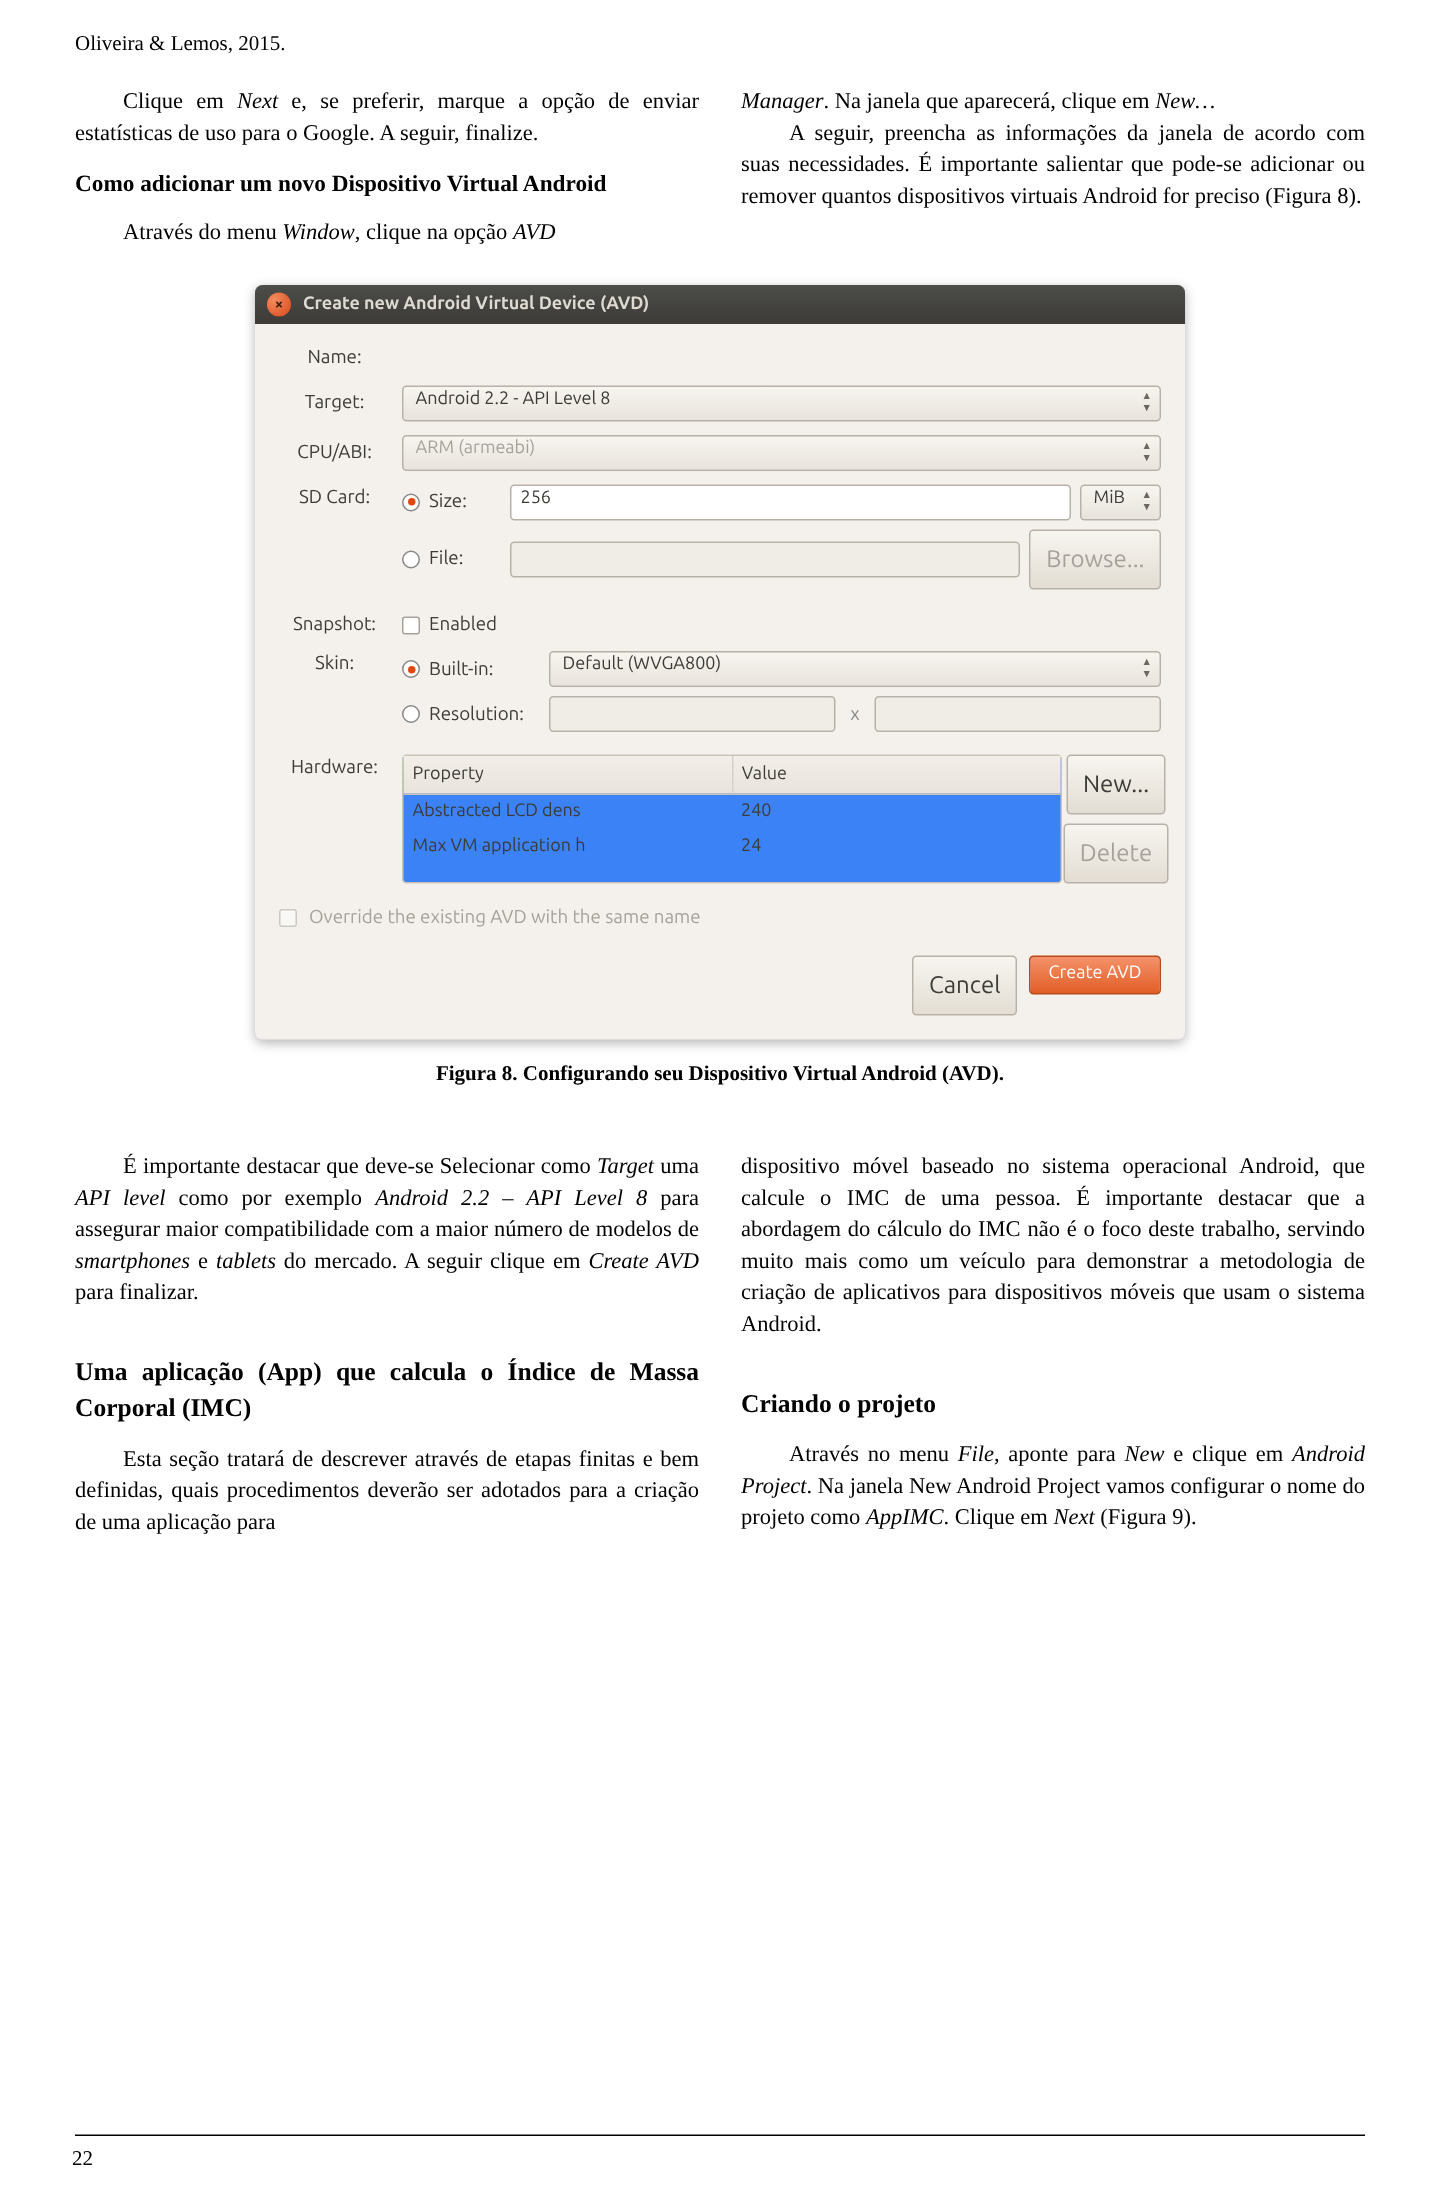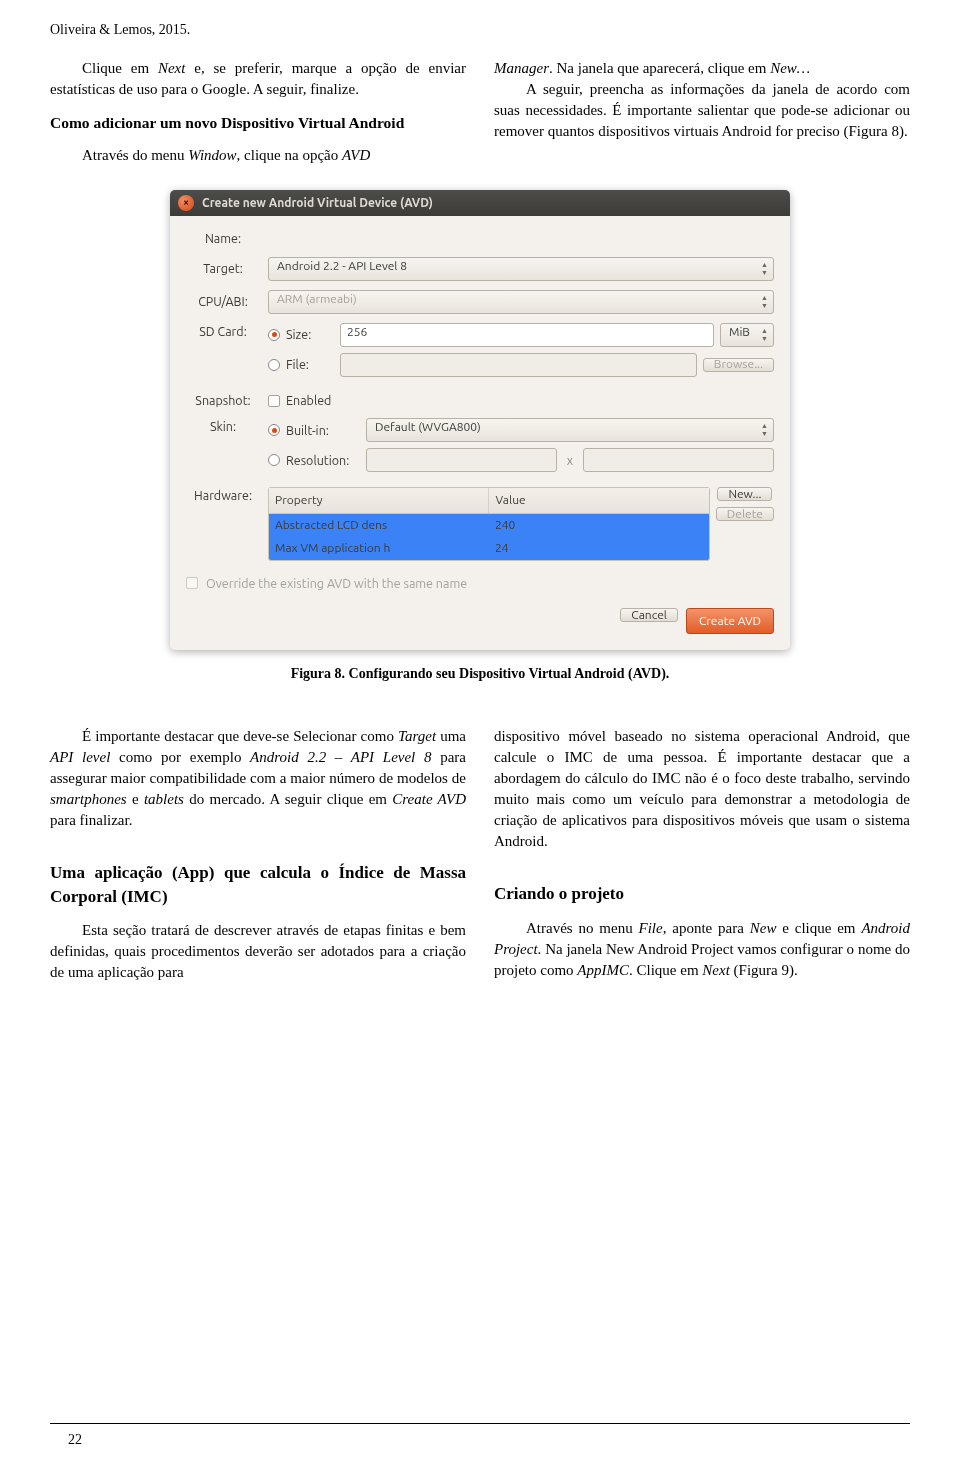--- a/index.html
+++ b/index.html
@@ -88,26 +88,26 @@
     background: #fff;
   }
   .radio.selected::after { content:""; width: 5px; height: 5px; background: #dd4814; border-radius: 50%; }
   .checkbox {
     width: 12px; height: 12px; border: 1px solid #a6a19a; border-radius: 2px;
     background: #fff; display: inline-block;
   }
   .sdcard-block, .skin-block, .hw-block { flex: 1; border: none; }
   .inline-gap { display: flex; gap: 6px; align-items: center; }
   .btn {
-    height: 14px;
+    height: 40px;
     padding: 0 10px;
     background: linear-gradient(#f7f5f0,#e3ddd3);
     border: 1px solid #b8b1a7;
     border-radius: 3px;
-    font-size: 12px;
+    font-size: 16px;
     color: #3c3b37;
     display: inline-flex; align-items: center; justify-content: center;
   }
   .btn.disabled { color: #a6a19a; }
   .hw-table {
     width: 100%;
     border: 1px solid #c9c3b8;
     border-radius: 3px;
     background: #3b82f6;
     font-size: 12px;
@@ -124,21 +124,21 @@
     color: #fff;
     border: 1px solid #b94a1c;
     border-radius: 3px;
     font-size: 12px;
     display: inline-flex; align-items: center;
   }
   .figure-caption { text-align: center; font-weight: bold; font-size: 14px; margin: 10px 0 42px 0; }
   .bottom-columns { display: flex; gap: 28px; }
   .section-head { font-weight: bold; font-size: 17px; margin: 30px 0 12px 0; }
   .page-rule { position: absolute; bottom: 48px; left: 50px; right: 50px; border-top: 1px solid #000; }
-  .page-num { position: absolute; bottom: 22px; left: 68px; font-size: 14px; }
+  .page-num { position: absolute; bottom: 22px; left: 48px; font-size: 14px; }
   .res-x { color: #888; padding: 0 4px; }
 </style>
 </head>
 <body>
 
 <div class="author-line">Oliveira &amp; Lemos, 2015.</div>
 
 <div class="top-columns">
   <div class="col">
     <p class="indent">

